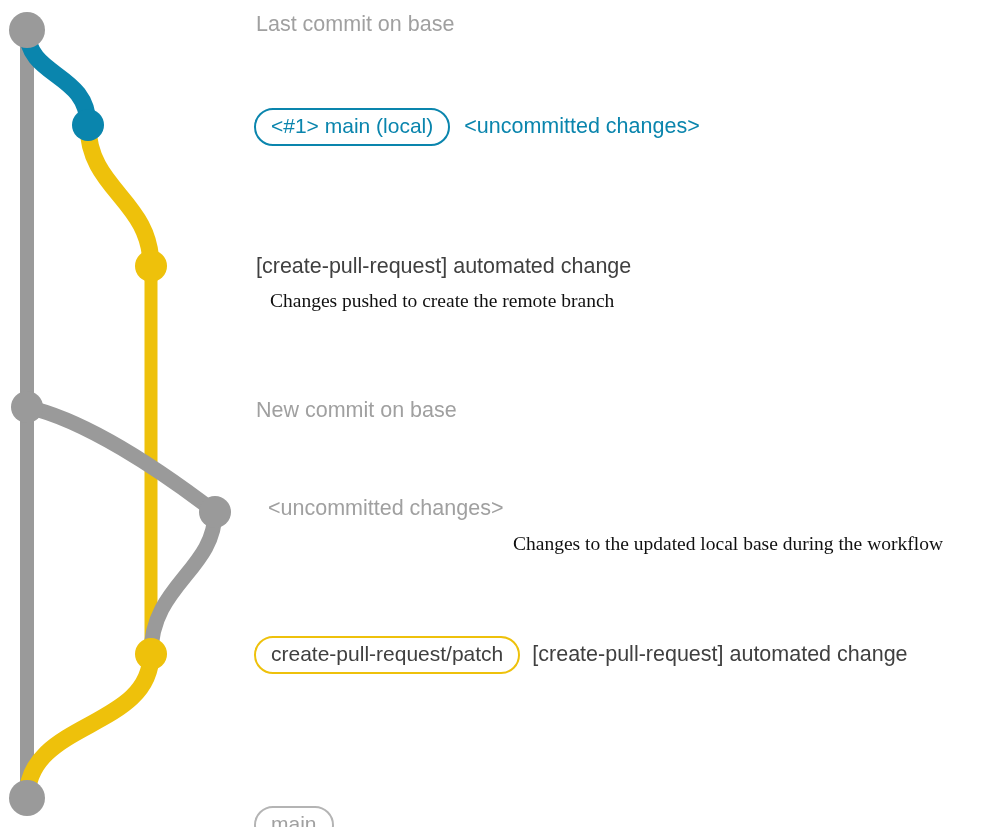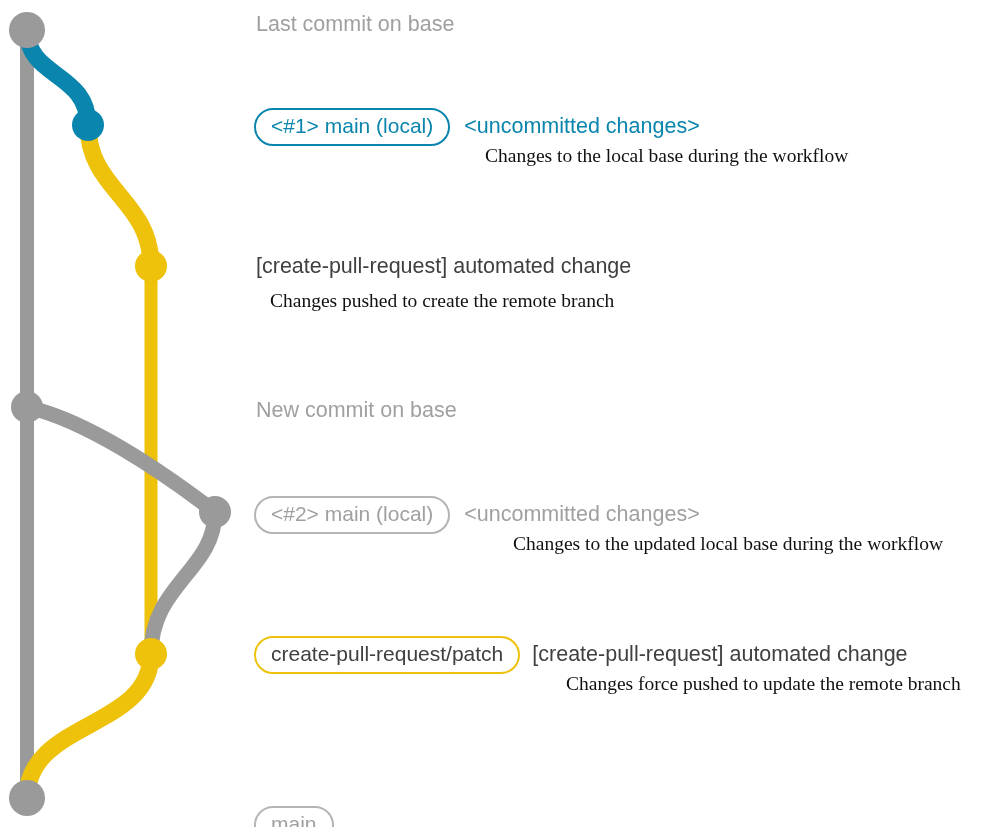--- a/index.html
+++ b/index.html
@@ -120,43 +120,40 @@
 
   <div class="row" style="left:256px; top:12px;">
     <span class="plain-title c-grey">Last commit on base</span>
   </div>
 
   <div class="row" style="left:254px; top:108px;">
     <span class="pill c-blue b-blue">&lt;#1&gt; main (local)</span>
     <span class="gap-md"></span>
     <span class="subject c-blue">&lt;uncommitted changes&gt;</span>
   </div>
-  <div class="body-note" style="left:485px; top:145px;">Changes to the local base during the workflow</div>
 
   <div class="row" style="left:256px; top:254px;">
     <span class="plain-title c-yellow">[create-pull-request] automated change</span>
   </div>
   <div class="body-note" style="left:270px; top:290px;">Changes pushed to create the remote branch</div>
 
   <div class="row" style="left:256px; top:398px;align-items:flex-end;">
     <span class="plain-title c-grey">New commit on base</span>
   </div>
 
   <div class="row" style="left:254px; top:496px;">
-    <span class="pill c-grey b-grey">&lt;#2&gt; main (local)</span>
     <span class="gap-md"></span>
     <span class="subject c-grey">&lt;uncommitted changes&gt;</span>
   </div>
   <div class="body-note" style="left:513px; top:533px;">Changes to the updated local base during the workflow</div>
 
   <div class="row" style="left:254px; top:636px;">
     <span class="pill c-yellow b-yellow">create-pull-request/patch</span>
     <span class="gap-sm"></span>
     <span class="subject c-yellow">[create-pull-request] automated change</span>
   </div>
-  <div class="body-note" style="left:566px; top:673px;">Changes force pushed to update the remote branch</div>
 
   <div class="row" style="left:254px; top:780px;margin-top:26px;">
     <span class="pill c-grey b-grey">main</span>
     <span class="gap-md"></span>
   </div>
 
 </div>
 
 </body></html>

